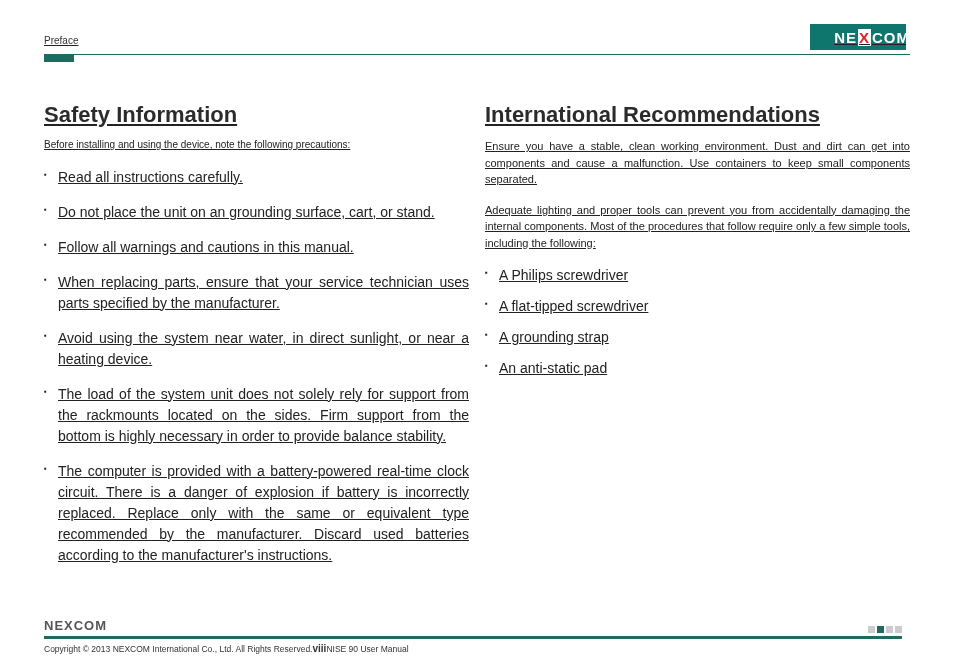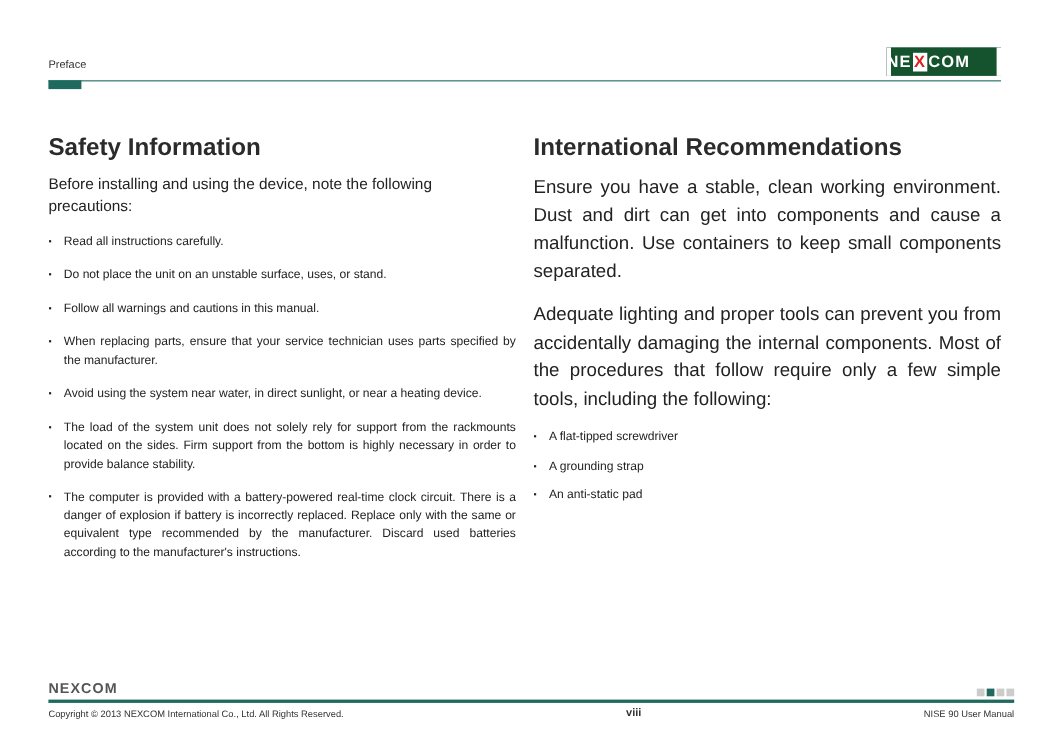--- a/index.html
+++ b/index.html
@@ -1,51 +1,51 @@
 <!DOCTYPE html>
 <html><head>
 <meta charset="utf-8">
 <style>
   * { box-sizing: border-box; margin: 0; padding: 0; }
   html, body { width: 954px; height: 672px; background: #fff; font-family: "Segoe UI", "Helvetica Neue", Arial, sans-serif; color: #222; }
-  .page { position: relative; width: 954px; height: 672px; padding: 35px 44px 0 44px; }
+  .page { position: relative; width: 954px; height: 672px; padding: 16px 44px 0 44px; text-decoration: underline; }
 
   .header-row { display: flex; align-items: flex-end; justify-content: space-between; height: 34px; }
   .section-label { font-size: 10px; color: #333; padding-bottom: 4px; }
-  .logo-box { width: 104px; height: 26px; background: #14532d; position: relative; display: flex; align-items: center; justify-content: flex-start; overflow: hidden; }
+  .logo-box { width: 104px; height: 26px; background: #0f766e; position: relative; display: flex; align-items: center; justify-content: flex-end; overflow: hidden; }
   .logo-text { font-family: Arial, sans-serif; font-weight: 900; font-size: 15px; color: #fff; letter-spacing: 1px; display: flex; align-items: center; }
   .logo-inner { background:#fff; color:#12a24b; padding:0 1px; margin:0 1px; font-size:15px; font-weight:900; display:inline-flex; align-items:center; }
   .logo-x { color:#d22; font-weight:900; }
   .logo-bar { width:4px; height:26px; background:#fff; position:absolute; top:0; }
   .logo-bar.left{ left:0;} .logo-bar.right{ right:0;}
 
   .header-rule { margin-top: 4px; border: none; border-top: 1.5px solid #1f6a5e; }
   .accent-chip { width: 30px; height: 8px; background: #1f6a5e; margin-top: -1px; }
 
   .content { display: flex; gap: 16px; padding-top: 40px; }
   .col { flex: 1 1 0; }
 
   h1 { font-size: 22px; font-weight: 700; color: #2b2b2b; margin-bottom: 10px; }
-  p.intro { font-size: 14px; line-height: 1.45; color: #222; margin-bottom: 14px; }
-  p.body { font-size: 17px; line-height: 1.5; text-align: justify; color: #222; margin-bottom: 14px; }
+  p.intro { font-size: 10px; line-height: 1.45; color: #222; margin-bottom: 14px; }
+  p.body { font-size: 11px; line-height: 1.5; text-align: justify; color: #222; margin-bottom: 14px; }
 
   ul.bullets { list-style: none; padding: 0; margin: 0 0 10px 0; }
-  ul.bullets li { position: relative; padding-left: 14px; font-size: 11px; line-height: 1.5; margin-bottom: 14px; text-align: justify; color:#222; }
+  ul.bullets li { position: relative; padding-left: 14px; font-size: 14px; line-height: 1.5; margin-bottom: 14px; text-align: justify; color:#222; }
   ul.bullets li::before { content: "▪"; position: absolute; left: 0; top: 0; font-size: 8px; color: #222; line-height: 1.9; }
   ul.tight li { margin-bottom: 10px; text-align: left; }
 
-  .footer { position: absolute; left: 44px; right: 32px; bottom: 18px; }
+  .footer { position: absolute; left: 44px; right: 52px; bottom: 18px; }
   .footer-logo-row { display:flex; justify-content:space-between; align-items:flex-end; }
   .footer-logo { font-family: Arial, sans-serif; font-weight: 900; font-size: 13px; color:#555; letter-spacing:1px; }
   .footer-logo .fx { color:#555; }
   .footer-squares { display:flex; gap:2px; }
   .footer-squares span{ width:7px; height:7px; background:#ccc; display:block;}
   .footer-squares span.dark{ background:#1f6a5e;}
   .footer-rule { border:none; border-top:3px solid #1f6a5e; margin-top:3px; }
-  .footer-text-row { display:flex; justify-content:space-between; align-items:center; font-size:8.5px; color:#333; margin-top:4px; }
+  .footer-text-row { display:flex; align-items:center; font-size:8.5px; color:#333; margin-top:4px; }
   .page-num { font-weight:700; font-size:10px; }
 </style>
 </head>
 <body>
 
 <div class="page">
 
   <div class="header-row">
     <div class="section-label">Preface</div>
     <div class="logo-box">
@@ -63,34 +63,35 @@
   <hr class="header-rule">
   <div class="accent-chip"></div>
 
   <div class="content">
 
     <div class="col">
       <h1>Safety Information</h1>
       <p class="intro">Before installing and using the device, note the following precautions:</p>
       <ul class="bullets">
         <li>Read all instructions carefully.</li>
-        <li>Do not place the unit on an unstable surface, uses, or stand.</li>
+        <li>Do not place the unit on an grounding surface, cart, or stand.</li>
         <li>Follow all warnings and cautions in this manual.</li>
         <li>When replacing parts, ensure that your service technician uses parts specified by the manufacturer.</li>
         <li>Avoid using the system near water, in direct sunlight, or near a heating device.</li>
         <li>The load of the system unit does not solely rely for support from the rackmounts located on the sides. Firm support from the bottom is highly necessary in order to provide balance stability.</li>
         <li>The computer is provided with a battery-powered real-time clock circuit. There is a danger of explosion if battery is incorrectly replaced. Replace only with the same or equivalent type recommended by the manufacturer. Discard used batteries according to the manufacturer's instructions.</li>
       </ul>
     </div>
 
     <div class="col">
       <h1>International Recommendations</h1>
       <p class="body">Ensure you have a stable, clean working environment. Dust and dirt can get into components and cause a malfunction. Use containers to keep small components separated.</p>
       <p class="body">Adequate lighting and proper tools can prevent you from accidentally damaging the internal components. Most of the procedures that follow require only a few simple tools, including the following:</p>
       <ul class="bullets tight">
+        <li>A Philips screwdriver</li>
         <li>A flat-tipped screwdriver</li>
         <li>A grounding strap</li>
         <li>An anti-static pad</li>
       </ul>
     </div>
 
   </div>
 
   <div class="footer">
     <div class="footer-logo-row">

